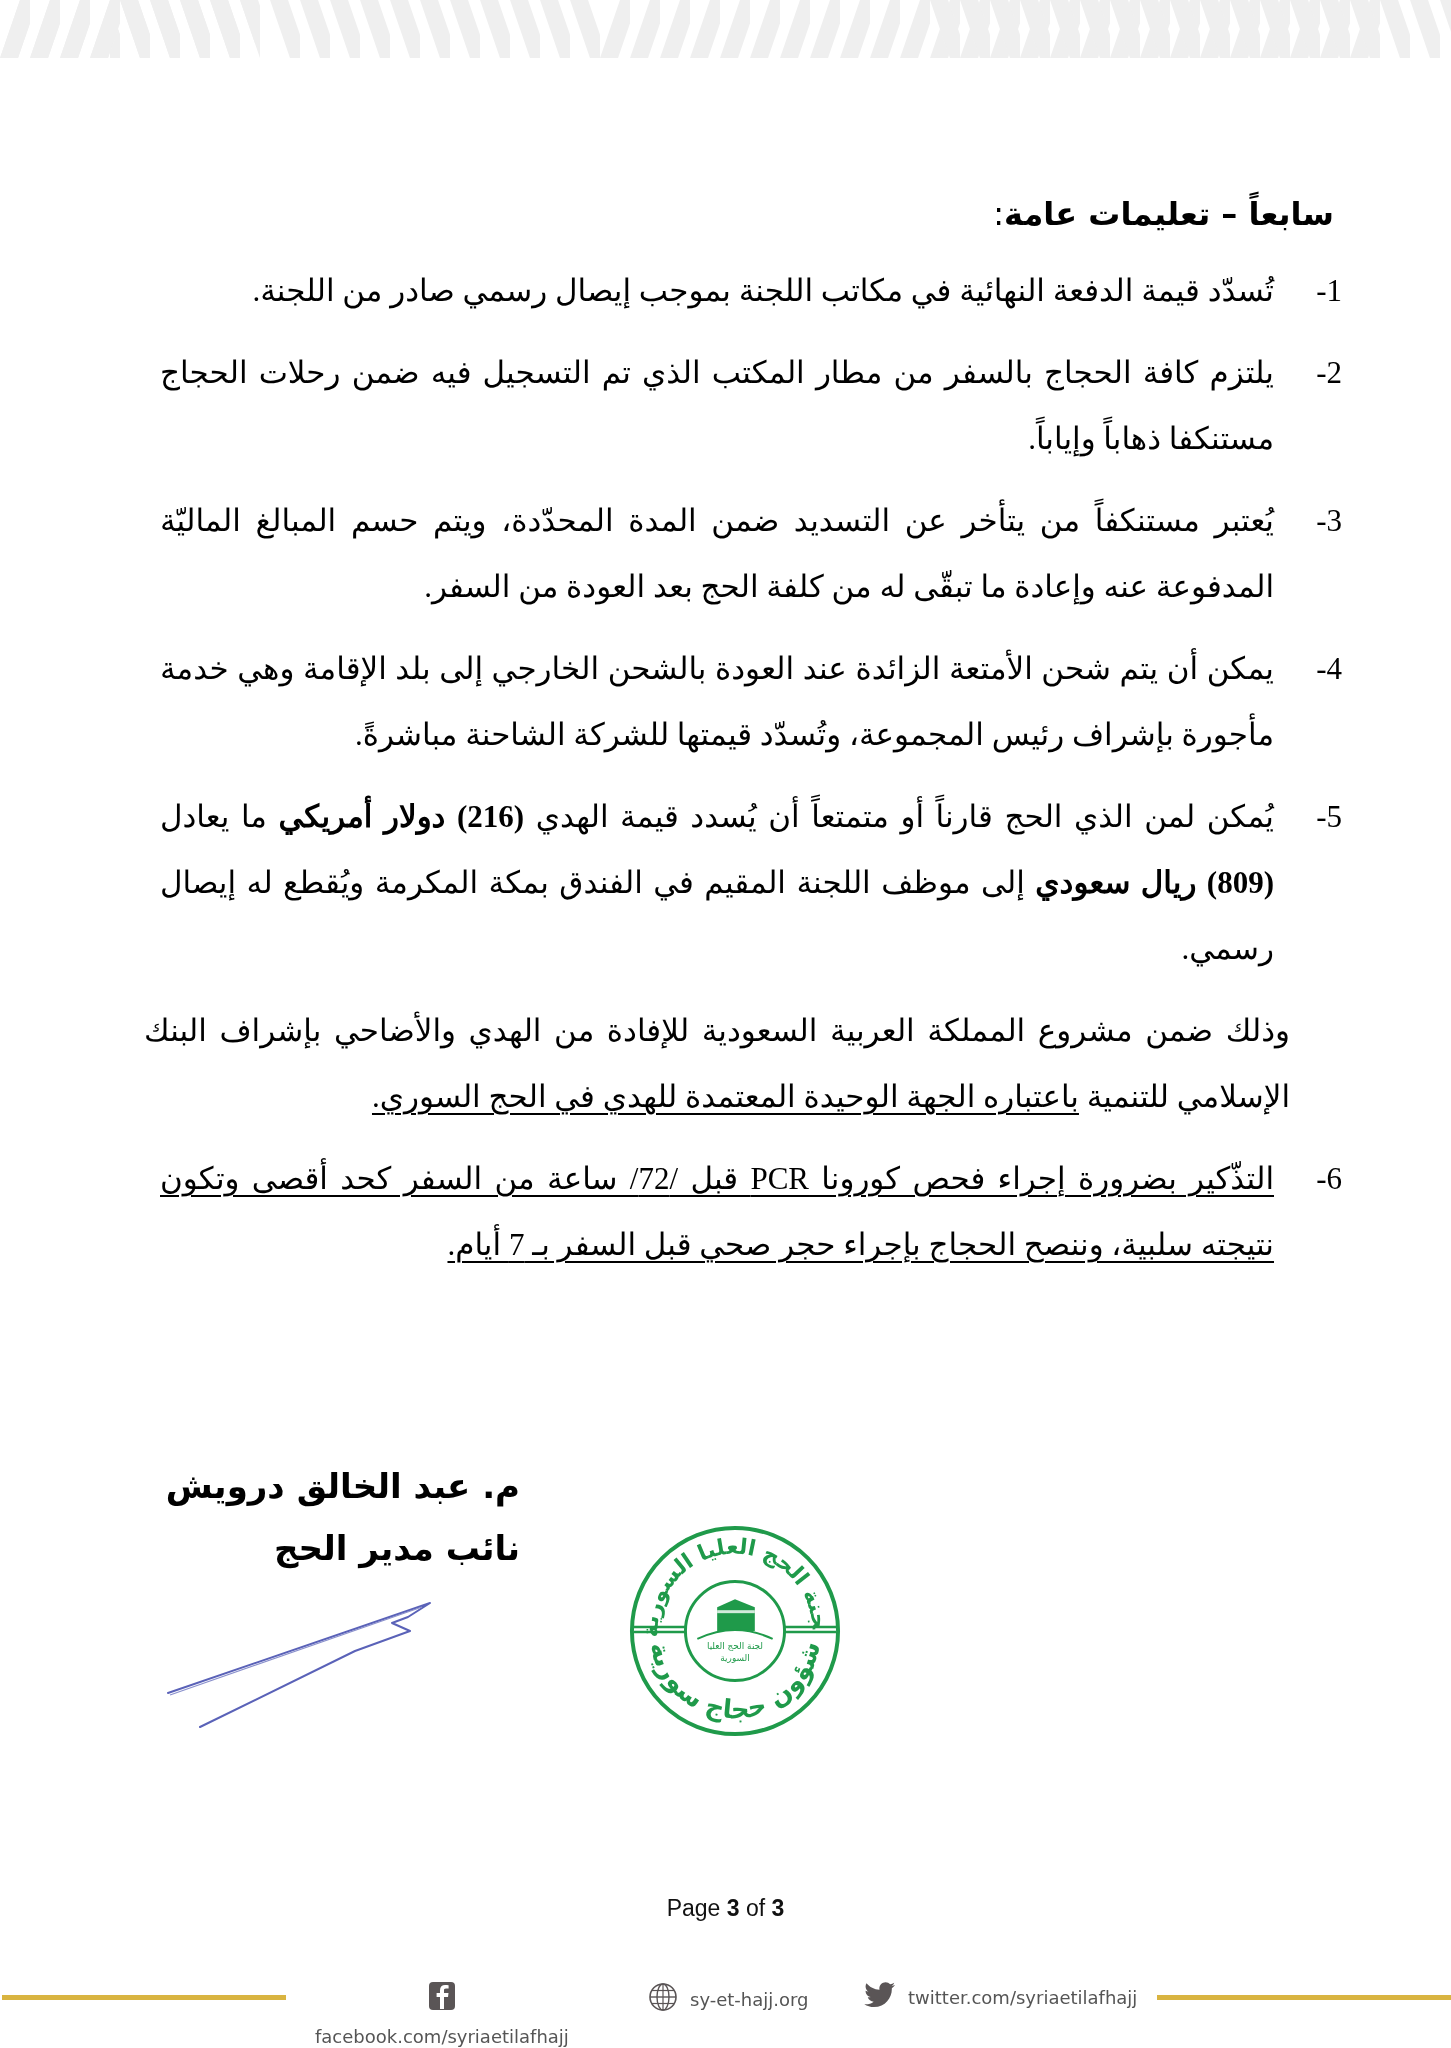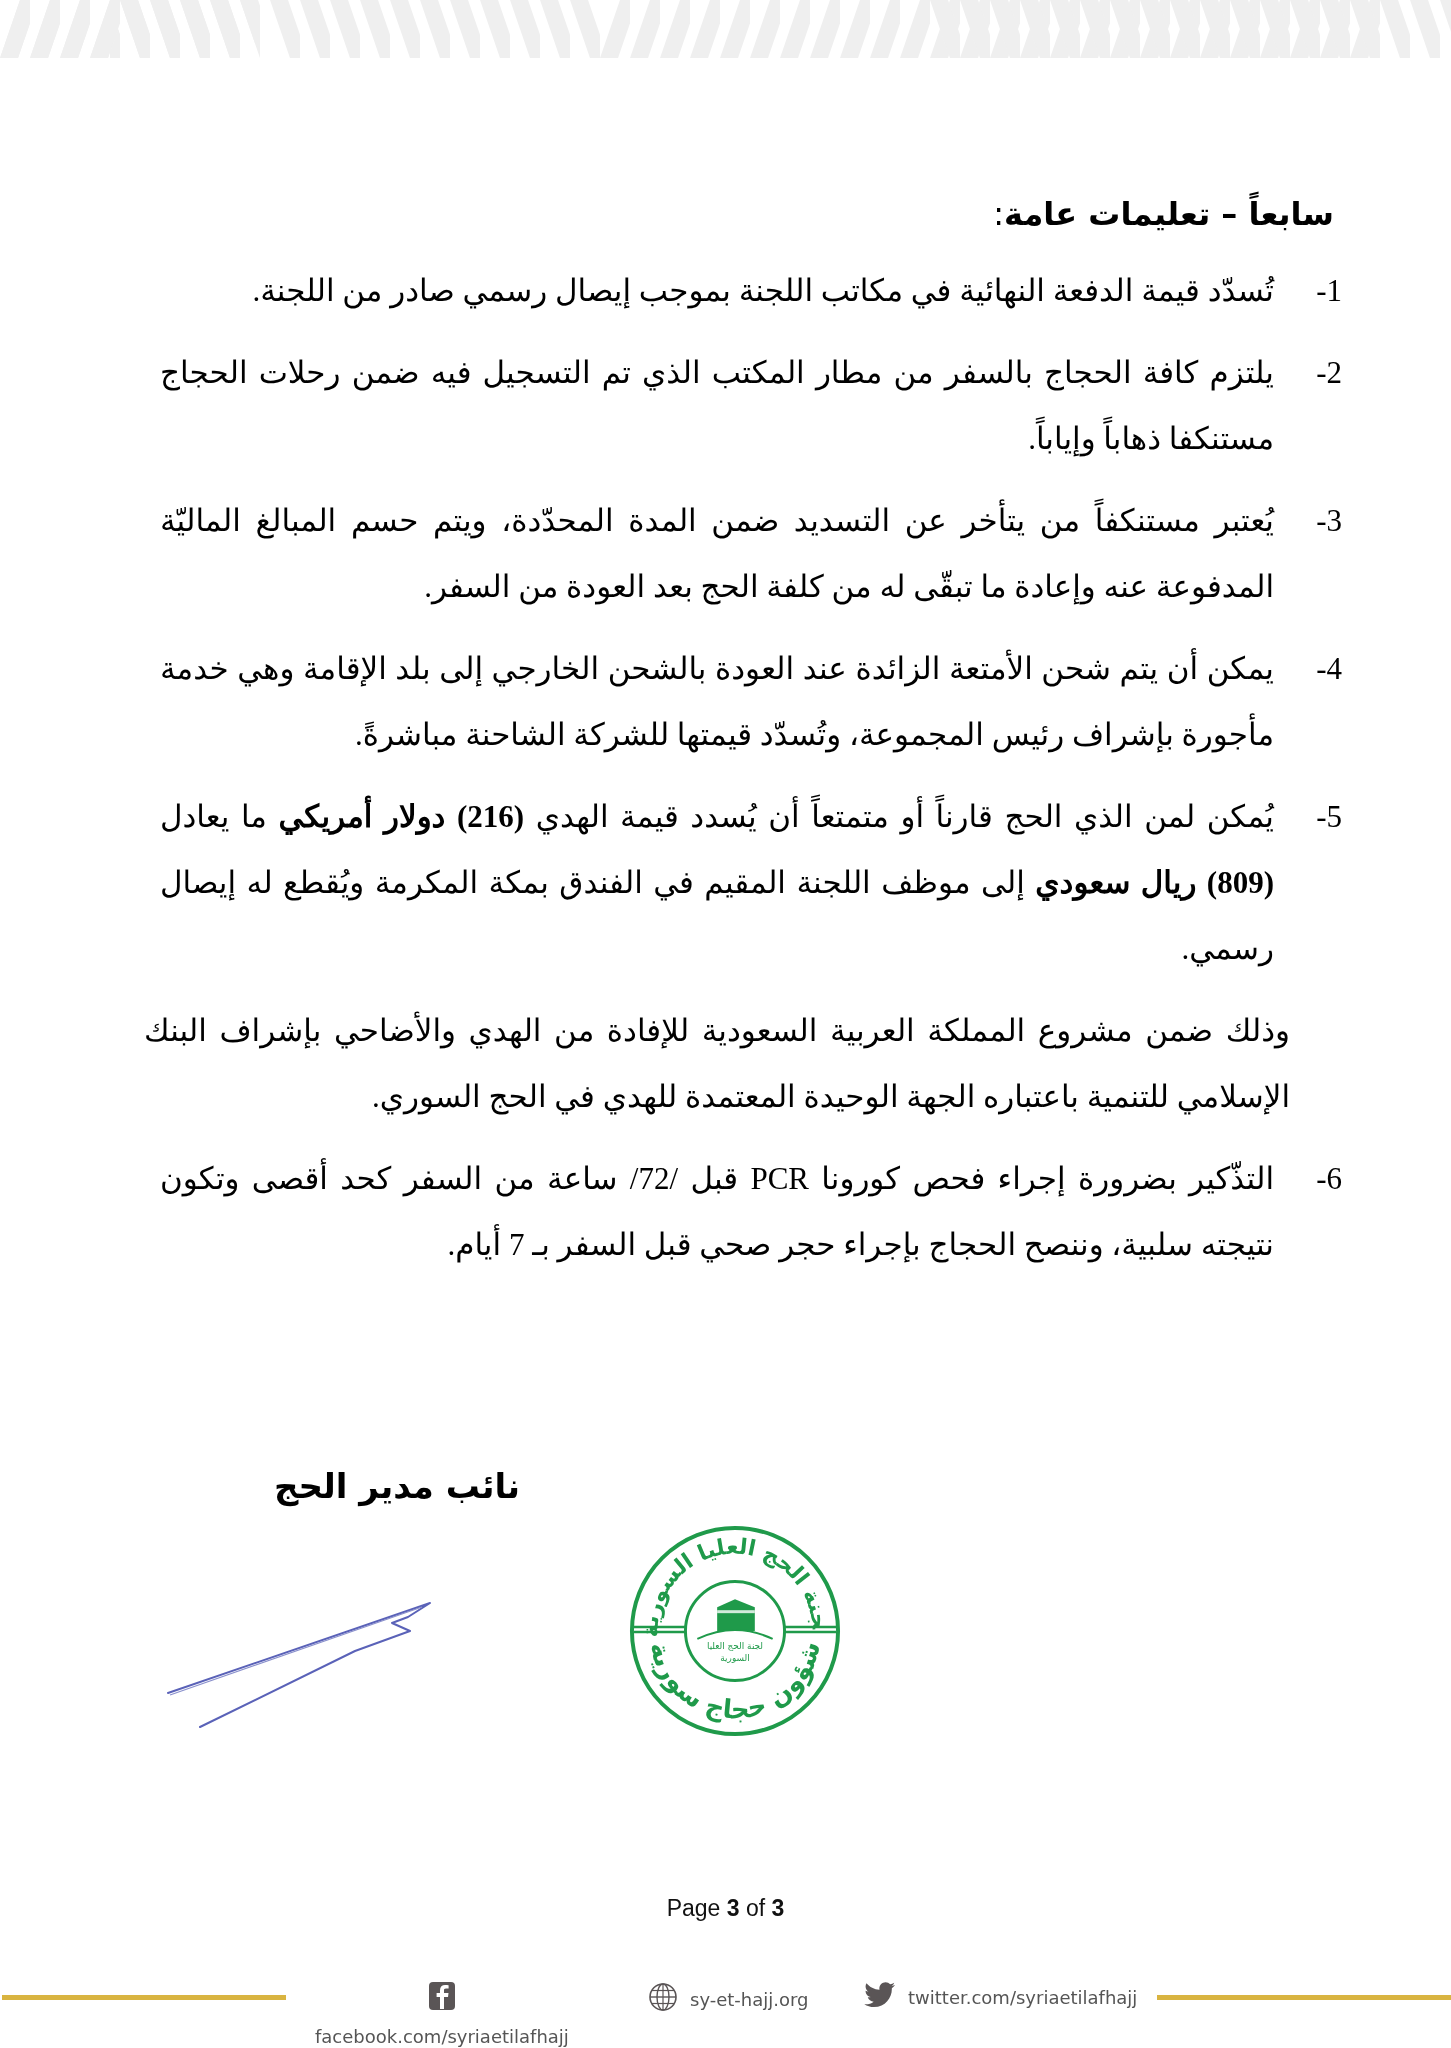--- a/index.html
+++ b/index.html
@@ -8,21 +8,21 @@
   .top-pattern { position:absolute; left:0; top:0; width:1451px; height:58px; overflow:hidden; }
 
   .content { position:absolute; left:144px; top:186px; width:1190px; direction:rtl; text-align:justify; }
   .section-title { font-family:"DejaVu Sans", sans-serif; font-weight:900; font-size:32px; line-height:56px; margin:0 0 14px 0; letter-spacing:0; }
   .section-title .colon { font-weight:normal; }
 
   .item { position:relative; padding-right:44px; font-family:"Liberation Serif", serif; font-size:31px; line-height:66px; text-align:justify; text-align-last:right; }
   .item .num { position:absolute; right:-8px; top:0; direction:ltr; font-family:"Liberation Serif", serif; }
   .item p { margin:16px; }
   .item b { font-weight:bold; }
-  .u { text-decoration-thickness:2px; text-underline-offset:6px; }
+  .u { text-decoration:underline; text-decoration-thickness:2px; text-underline-offset:6px; }
   .note { padding-right:44px; font-family:"Liberation Serif", serif; font-size:31px; line-height:66px; text-align:justify; text-align-last:right; }
 
   .signature-block { position:absolute; left:190px; top:1455px; direction:rtl; text-align:right; width:330px; }
   .sig-name, .sig-title { font-family:"DejaVu Sans", sans-serif; font-weight:900; font-size:34px; line-height:62px; white-space:nowrap; }
   .signature-svg { position:absolute; left:160px; top:1595px; }
 
   .stamp { position:absolute; left:626px; top:1522px; width:218px; height:218px; }
 
   .page-number { position:absolute; left:0; width:1451px; top:1895px; text-align:center; font-family:"Liberation Sans", sans-serif; font-size:23px; color:#111; }
   .page-number b { font-weight:bold; }
@@ -94,20 +94,21 @@
     <span>وذلك ضمن مشروع المملكة العربية السعودية للإفادة من الهدي والأضاحي بإشراف البنك الإسلامي للتنمية </span><span class="u">باعتباره الجهة الوحيدة المعتمدة للهدي في الحج السوري.</span>
   </div>
 
   <div class="item">
     <span class="num">-6</span>
     <p class="u">التذّكير بضرورة إجراء فحص كورونا PCR قبل /72/ ساعة من السفر كحد أقصى وتكون نتيجته سلبية، وننصح الحجاج بإجراء حجر صحي قبل السفر بـ 7 أيام.</p>
   </div>
 </div>
 
 <div class="signature-block">
+  <div class="sig-name">م. عبد الخالق درويش</div>
   <div class="sig-title">نائب مدير الحج</div>
 </div>
 <svg class="signature-svg" width="290" height="150" viewBox="0 0 290 150" xmlns="http://www.w3.org/2000/svg">
   <path d="M8 98 L270 8 L248 22 L232 28 L250 36 L195 56 L40 132" fill="none" stroke="#5a62b8" stroke-width="2" stroke-linecap="round" stroke-linejoin="round"></path>
   <path d="M10 100 L262 12" fill="none" stroke="#8a90cc" stroke-width="1.2"></path>
 </svg>
 
 <svg class="stamp" viewBox="0 0 220 220" xmlns="http://www.w3.org/2000/svg">
   <defs>
     <path id="arcTop" d="M 32 110 A 78 78 0 0 1 188 110"></path>

